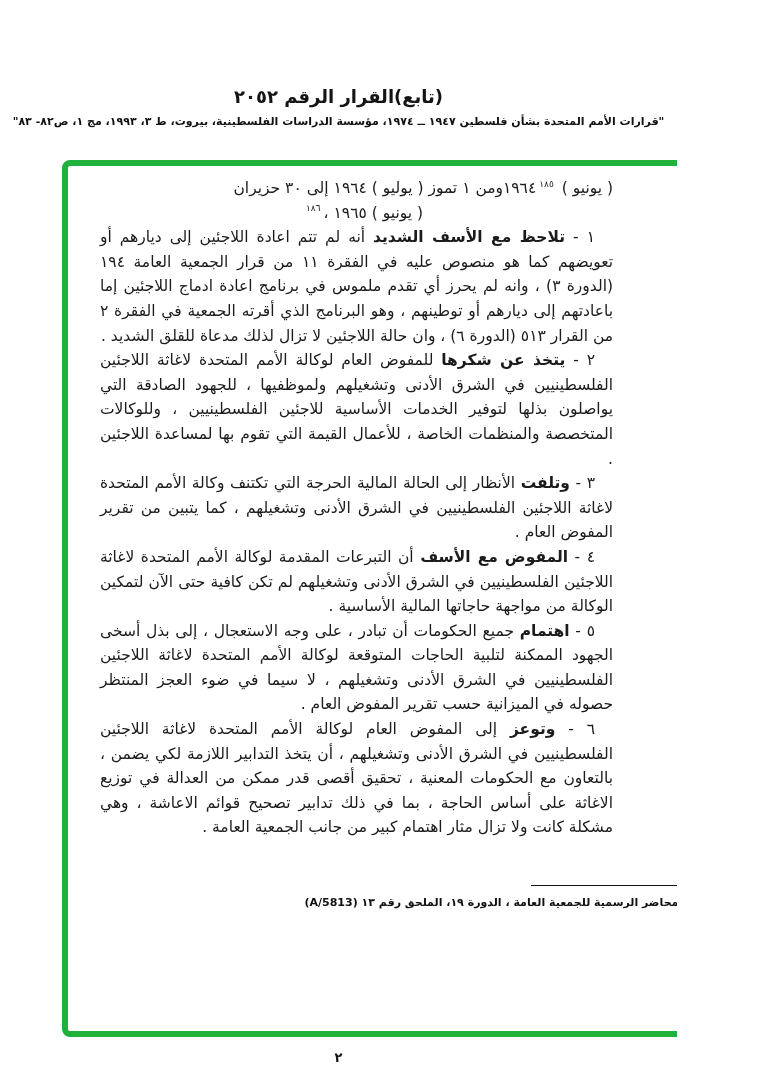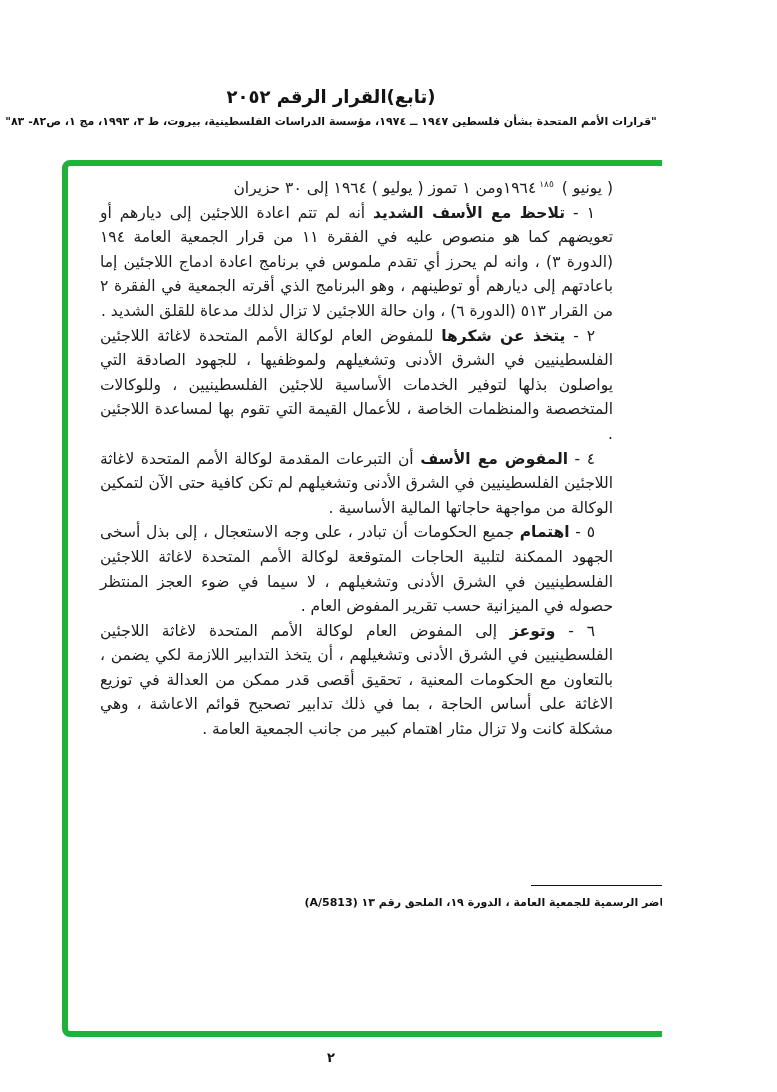--- a/index.html
+++ b/index.html
@@ -3,20 +3,21 @@
 <meta charset="utf-8">
 <style>
   html,body{margin:0;padding:0;background:#ffffff;}
   .page{
     position:relative;
     width:662px;height:1092px;
     background:#ffffff;
     font-family:"DejaVu Sans",sans-serif;
     color:#141414;
     overflow:hidden;
+    padding-left:15px;
   }
   
   .doc-title{
     position:absolute;top:86px;left:0;right:0;
     text-align:center;direction:rtl;
     font-size:18px;font-weight:bold;letter-spacing:.5px;
   }
   .doc-source{
     position:absolute;top:115px;left:0;right:0;
     text-align:center;direction:rtl;
@@ -79,25 +80,27 @@
   <div class="doc-title">(تابع)القرار الرقم  ٢٠٥٢</div>
 
   <div class="doc-source">"قرارات الأمم المتحدة بشأن فلسطين ١٩٤٧ ــ ١٩٧٤، مؤسسة الدراسات الفلسطينية، بيروت، ط ٣، ١٩٩٣، مج ١، ص٨٢- ٨٣"</div>
 
   <div class="frame">
 
     <div class="scan-text">
 
       <p class="intro-line"><span>( يونيو ) ١٩٦٤</span><sup class="fn-mark">١٨٥</sup><span>ومن ١ تموز ( يوليو ) ١٩٦٤ إلى ٣٠ حزيران</span></p>
 
+      <p class="intro-line intro-line-2"><span>( يونيو ) ١٩٦٥ ،</span><sup class="fn-mark">١٨٦</sup></p>
 
       <p class="par"><span>١ - </span><span class="lead">تلاحظ مع الأسف الشديد</span><span> أنه لم تتم اعادة اللاجئين إلى ديارهم أو تعويضهم كما هو منصوص عليه في الفقرة ١١ من قرار الجمعية العامة ١٩٤ (الدورة ٣) ، وانه لم يحرز أي تقدم ملموس في برنامج اعادة ادماج اللاجئين إما باعادتهم إلى ديارهم أو توطينهم ، وهو البرنامج الذي أقرته الجمعية في الفقرة ٢ من القرار ٥١٣ (الدورة ٦) ، وان حالة اللاجئين لا تزال لذلك مدعاة للقلق الشديد .</span></p>
 
       <p class="par"><span>٢ - </span><span class="lead">يتخذ عن شكرها</span><span> للمفوض العام لوكالة الأمم المتحدة لاغاثة اللاجئين الفلسطينيين في الشرق الأدنى وتشغيلهم ولموظفيها ، للجهود الصادقة التي يواصلون بذلها لتوفير الخدمات الأساسية للاجئين الفلسطينيين ، وللوكالات المتخصصة والمنظمات الخاصة ، للأعمال القيمة التي تقوم بها لمساعدة اللاجئين .</span></p>
 
+      <p class="par"><span>٣ - </span><span class="lead">وتلفت</span><span> الأنظار إلى الحالة المالية الحرجة التي تكتنف وكالة الأمم المتحدة لاغاثة اللاجئين الفلسطينيين في الشرق الأدنى وتشغيلهم ، كما يتبين من تقرير المفوض العام .</span></p>
 
       <p class="par"><span>٤ - </span><span class="lead">المفوض مع الأسف</span><span> أن التبرعات المقدمة لوكالة الأمم المتحدة لاغاثة اللاجئين الفلسطينيين في الشرق الأدنى وتشغيلهم لم تكن كافية حتى الآن لتمكين الوكالة من مواجهة حاجاتها المالية الأساسية .</span></p>
 
       <p class="par"><span>٥ - </span><span class="lead">اهتمام</span><span> جميع الحكومات أن تبادر ، على وجه الاستعجال ، إلى بذل أسخى الجهود الممكنة لتلبية الحاجات المتوقعة لوكالة الأمم المتحدة لاغاثة اللاجئين الفلسطينيين في الشرق الأدنى وتشغيلهم ، لا سيما في ضوء العجز المنتظر حصوله في الميزانية حسب تقرير المفوض العام .</span></p>
 
       <p class="par"><span>٦ - </span><span class="lead">وتوعز</span><span> إلى المفوض العام لوكالة الأمم المتحدة لاغاثة اللاجئين الفلسطينيين في الشرق الأدنى وتشغيلهم ، أن يتخذ التدابير اللازمة لكي يضمن ، بالتعاون مع الحكومات المعنية ، تحقيق أقصى قدر ممكن من العدالة في توزيع الاغاثة على أساس الحاجة ، بما في ذلك تدابير تصحيح قوائم الاعاشة ، وهي مشكلة كانت ولا تزال مثار اهتمام كبير من جانب الجمعية العامة .</span></p>
 
     </div>
 
     <div class="fn-sep"></div>

